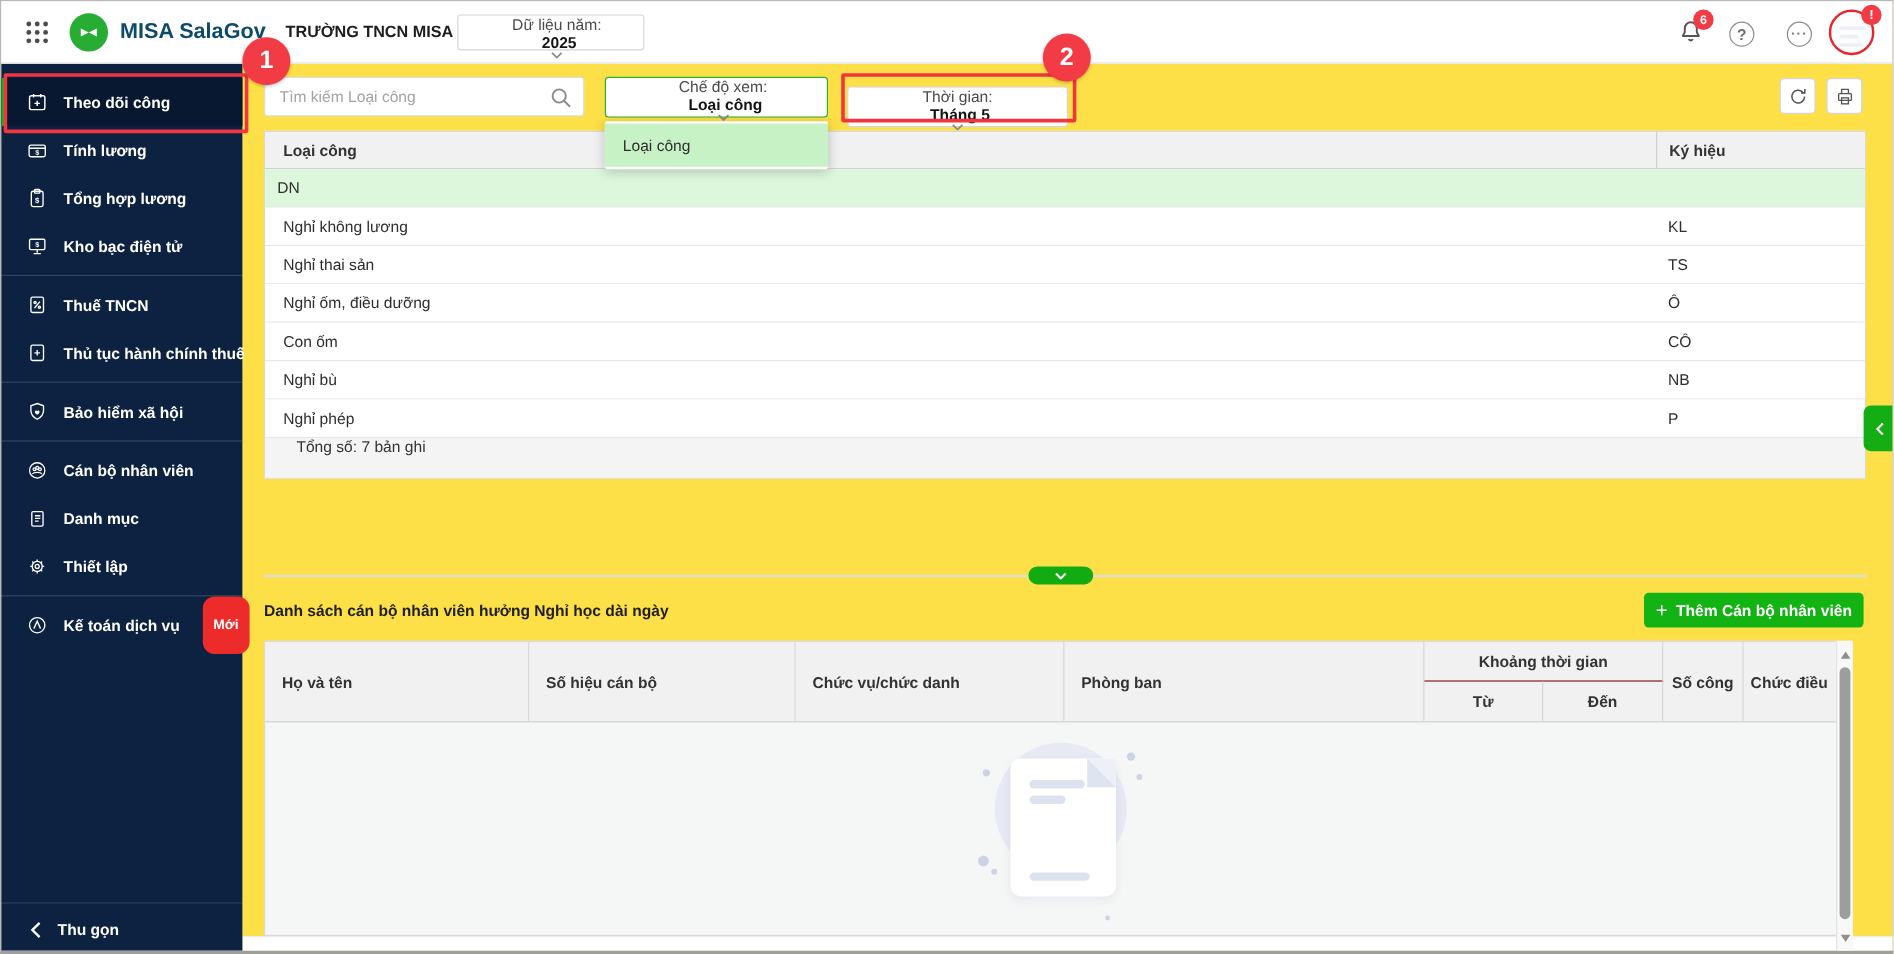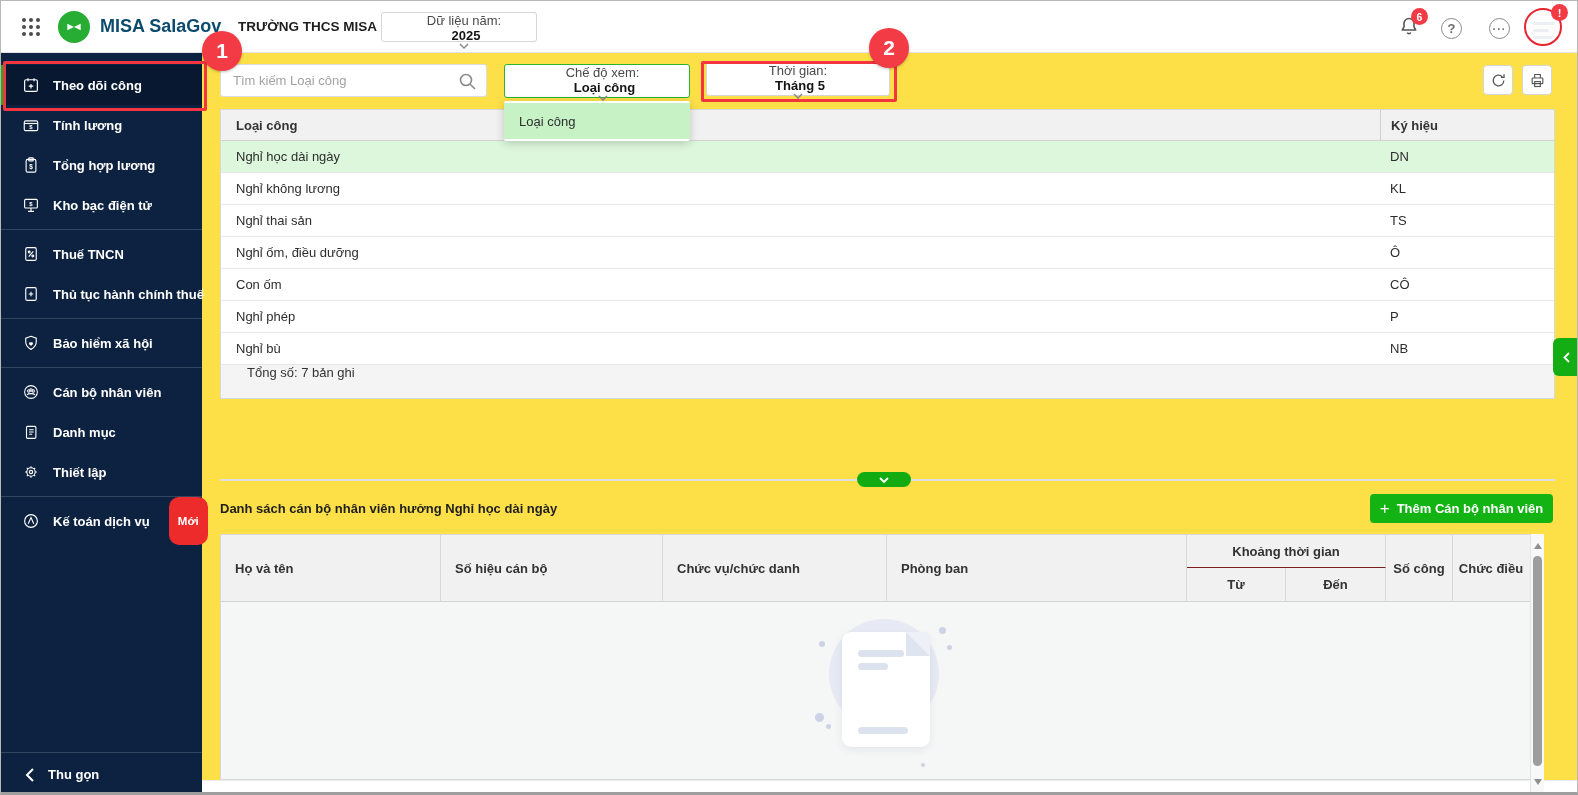--- a/index.html
+++ b/index.html
@@ -51,21 +51,21 @@
   
   .main { position:absolute; left:201px; top:52px; width:1377px; height:743px; background:#fde047; }
   .search-box { position:absolute; left:18px; top:11px; width:267px; height:33px; background:#fff;
                 border:1px solid #dcdcdc; border-radius:3px; }
   .search-box input { width:100%; height:100%; border:none; outline:none; background:transparent;
                       padding:0 36px 0 12px; font-size:13px; color:#333; font-family:inherit; }
   .search-box input::placeholder { color:#a3a3a3; }
   .search-ic { position:absolute; right:9px; top:7px; }
   .view-dd { position:absolute; left:302px; top:11px; width:186px; height:34px; padding-left:11px;
              border:1px solid #2db32d; border-radius:3px; background:#fff; z-index:6; }
-  .time-dd { position:absolute; left:504px; top:9px; width:184px; height:34px; }
+  .time-dd { position:absolute; left:504px; top:19px; width:184px; height:34px; }
   .sq-btn { position:absolute; top:12px; width:30px; height:30px; background:#fff; border:1px solid #d5d5d5;
             border-radius:4px; display:flex; align-items:center; justify-content:center; cursor:pointer; }
   .refresh-btn { left:1281px; } .print-btn { left:1320px; }
 
   
   .menu { position:absolute; left:302px; top:48px; width:186px; background:#fff; z-index:10;
           box-shadow:0 2px 10px rgba(0,0,0,0.2); border-radius:2px; padding:2px 0; }
   .menu .opt { height:36px; display:flex; align-items:center; padding-left:15px; font-size:13px; color:#2f2f2f; cursor:pointer; }
   .menu .opt.sel { background:#c6f2c6; }
 
@@ -169,21 +169,21 @@
           <circle cx="18" cy="18" r="2"></circle>
       </g>
     </svg>
     <div class="logo">
       <svg width="20" height="20" viewBox="0 0 24 24">
         <path d="M4 8 L12 12 L4 16 Z" fill="#fff"></path>
         <path d="M20 8 L12 12 L20 16 Z" fill="#fff"></path>
       </svg>
     </div>
     <div class="app-name">MISA SalaGov</div>
-    <div class="org-name">TRƯỜNG THCS MISA</div>
+    <div class="org-name">TRƯỜNG TNCN MISA</div>
 
     <div class="dd year-dd">
       <span>Dữ liệu năm:</span>
       <span class="val">2025</span>
       <span class="sep"></span>
       <span class="chev-box">
         <svg width="10" height="6" viewBox="0 0 10 6">
             <path d="M1 1l4 4 4-4" fill="none" stroke="#8a8a8a" stroke-width="1.5"></path>
           </svg>
       </span>
@@ -375,46 +375,45 @@
           <rect x="8" y="13.5" width="8" height="7"></rect>
       </svg>
     </div>
 
     <div class="table1">
       <div class="t1-head">
         <span class="c1">Loại công</span>
         <span class="c2">Ký hiệu</span>
       </div>
       <div class="t1-row selected">
-        <span class="c1">Nghỉ học dài ngày</span>
         <span class="c2">DN</span>
       </div>
       <div class="t1-row">
         <span class="c1">Nghỉ không lương</span>
         <span class="c2">KL</span>
       </div>
       <div class="t1-row">
         <span class="c1">Nghỉ thai sản</span>
         <span class="c2">TS</span>
       </div>
       <div class="t1-row">
         <span class="c1">Nghỉ ốm, điều dưỡng</span>
         <span class="c2">Ô</span>
       </div>
       <div class="t1-row">
         <span class="c1">Con ốm</span>
         <span class="c2">CÔ</span>
       </div>
       <div class="t1-row">
+        <span class="c1">Nghỉ bù</span>
+        <span class="c2">NB</span>
+      </div>
+      <div class="t1-row">
         <span class="c1">Nghỉ phép</span>
         <span class="c2">P</span>
-      </div>
-      <div class="t1-row">
-        <span class="c1">Nghỉ bù</span>
-        <span class="c2">NB</span>
       </div>
       <div class="t1-foot">
         <span>Tổng số: 7 bản ghi</span>
       </div>
     </div>
 
     <div class="menu">
       <div class="opt sel">Loại công</div>
     </div>
 

